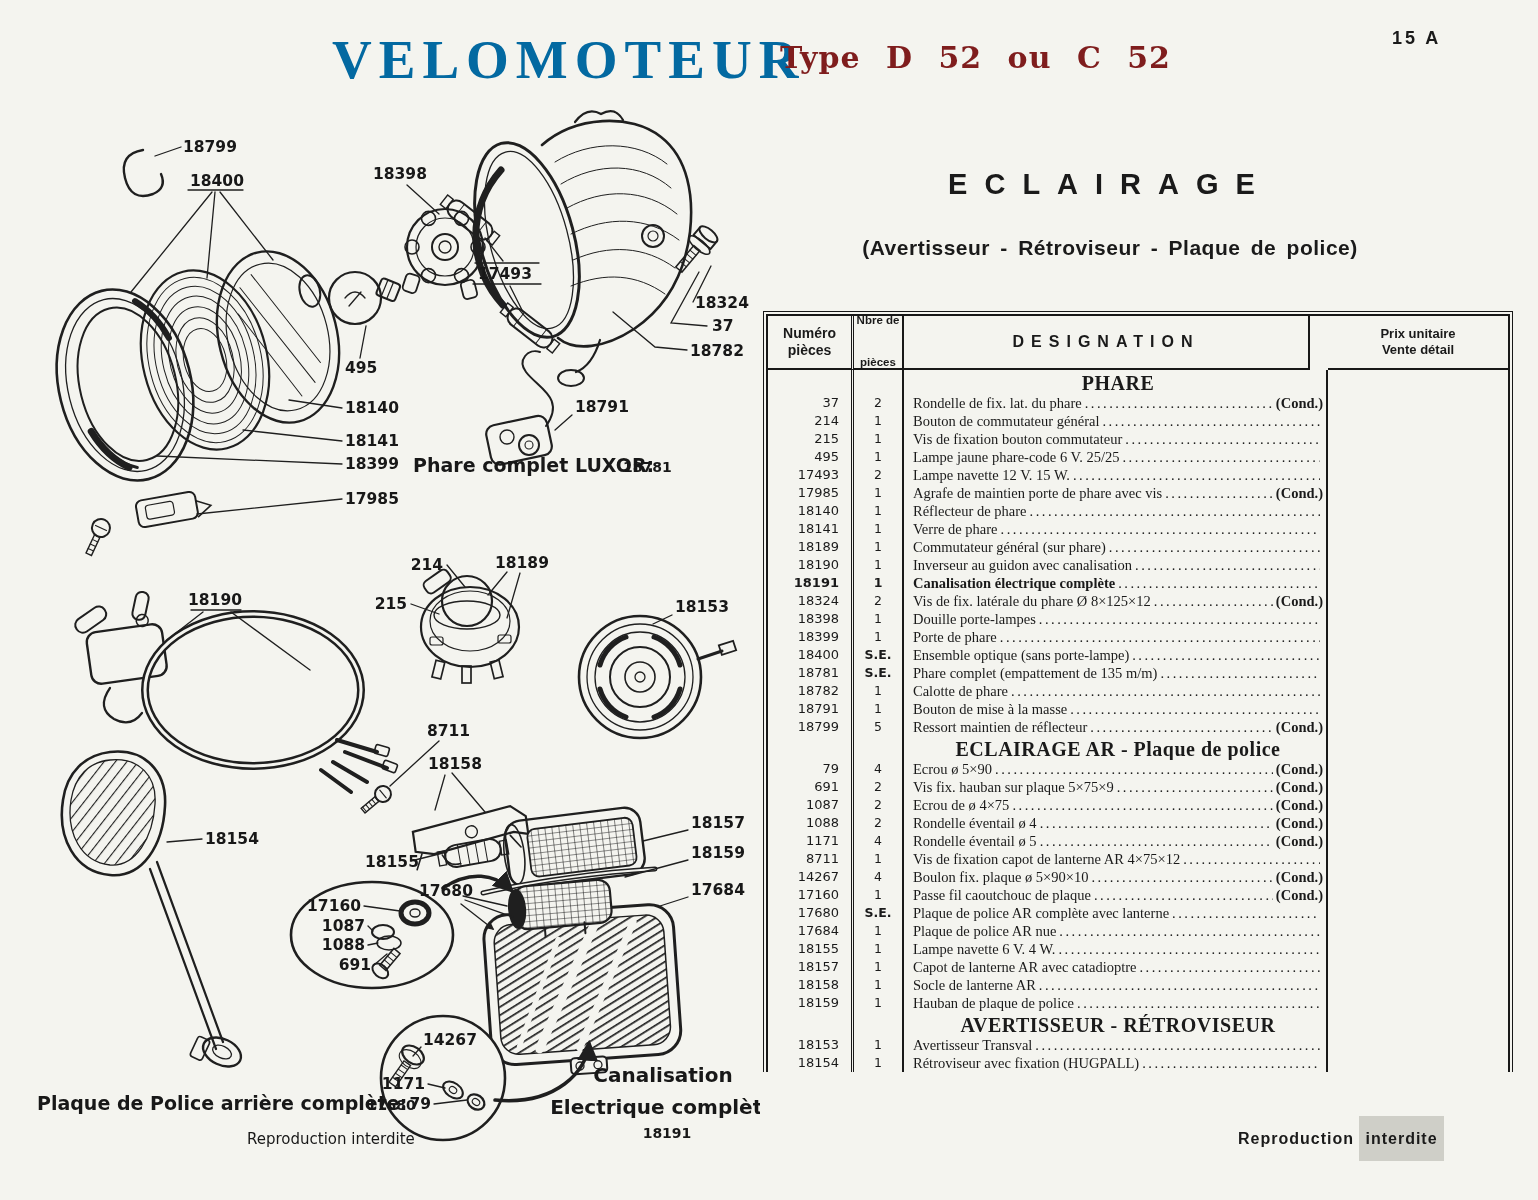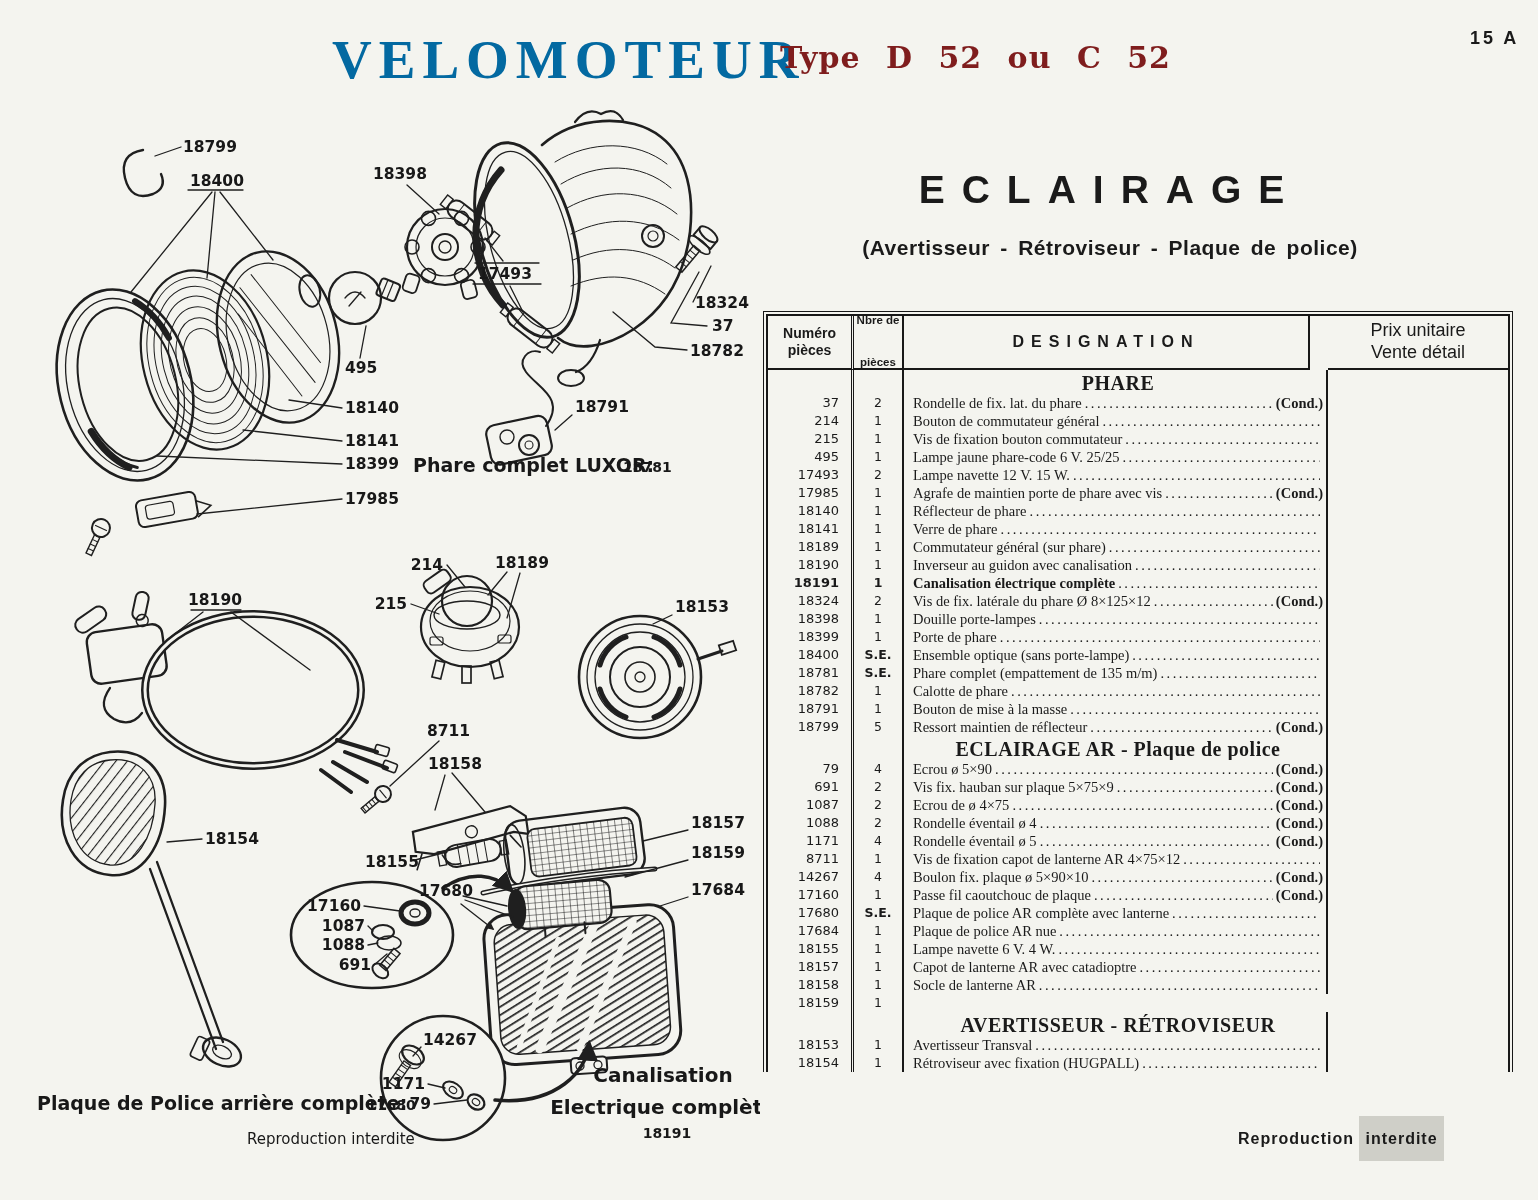--- a/index.html
+++ b/index.html
@@ -8,38 +8,38 @@
     background:#f4f4ef;color:#1a1a1a;
     font-family:"Liberation Sans",sans-serif;
   }
   .abs{position:absolute;}
 
   
   #main-title{left:332px;top:28px;font-family:Liberation Serif, serif;font-weight:bold;
     font-size:55px;letter-spacing:7px;color:#0369a1;}
   #type-label{left:780px;top:40px;font-family:"DejaVu Serif",serif;font-weight:bold;
     font-size:30px;letter-spacing:1px;word-spacing:14px;color:#7f1d1d;}
-  #page-number{left:1470px;top:28px;font-weight:bold;font-size:18px;letter-spacing:3px;}
+  #page-number{left:1392px;top:28px;font-weight:bold;font-size:18px;letter-spacing:3px;}
 
   #section-heading{left:880px;top:168px;width:460px;text-align:center;
-    font-weight:bold;font-size:39px;letter-spacing:17px;}
+    font-weight:bold;font-size:29px;letter-spacing:17px;}
   #section-subheading{left:840px;top:236px;width:540px;text-align:center;
     font-weight:bold;font-size:21px;letter-spacing:0.5px;word-spacing:4px;}
 
   
   #table{left:763px;top:311px;width:750px;}
   .tbl-outer{border:1.5px solid #181818;border-bottom:none;padding:2px 2px 0 2px;}
   .tbl-inner{border:2px solid #181818;border-bottom:none;background:transparent;}
   .thead{display:flex;height:54px;border-radius:20px;}
   .th{box-sizing:border-box;display:flex;flex-direction:column;justify-content:center;
       align-items:center;text-align:center;border-bottom:2.5px solid #181818;line-height:1.2;}
   .th.c1{width:86px;border-right:3px double #181818;font-size:14px;font-weight:bold;}
   .th.c2{width:50px;border-right:2px solid #181818;font-size:11.5px;font-weight:bold;gap:28px;}
   .th.c3{flex:1;border-right:2px solid #181818;font-size:16px;font-weight:bold;letter-spacing:7px;text-align:center;}
-  .th.c4{width:180px;font-size:18px;font-weight:normal;margin-left:18px;}
+  .th.c4{width:180px;font-size:13px;font-weight:bold;margin-left:18px;}
 
   .trow{display:flex;height:18px;line-height:18px;font-family:"Liberation Serif",serif;font-size:14.5px;}
   .trow .c-num{box-sizing:border-box;width:86px;border-right:3px double #181818;
       text-align:right;padding-right:12px;font-family:"DejaVu Sans",sans-serif;font-size:13px;}
   .trow .c-qty{box-sizing:border-box;width:50px;border-right:2px solid #181818;
       text-align:center;font-family:"DejaVu Sans",sans-serif;font-size:12.5px;}
   .trow .c-desc{box-sizing:border-box;flex:1;border-right:2px solid #181818;
       padding:0 3px 0 9px;display:flex;align-items:baseline;overflow:hidden;}
   .trow .c-prix{box-sizing:border-box;width:180px;}
   .trow.bold .c-num,.trow.bold .c-qty,.trow.bold .d-text{font-weight:bold;}
@@ -406,20 +406,24 @@
             <span class="c-qty">1</span>
             <span class="c-desc">
               <span class="d-text">Socle de lanterne AR</span>
               <span class="d-dots"></span>
             </span>
             <span class="c-prix"></span>
           </div>
           <div class="trow">
             <span class="c-num">18159</span>
             <span class="c-qty">1</span>
+            <span class="c-desc">
+              <span class="d-text">Hauban de plaque de police</span>
+              <span class="d-dots"></span>
+            </span>
             <span class="c-prix"></span>
           </div>
           <div class="trow sec">
             <span class="c-num"></span>
             <span class="c-qty"></span>
             <span class="c-desc">
               <span class="sec-title">AVERTISSEUR - RÉTROVISEUR</span>
             </span>
             <span class="c-prix"></span>
           </div>

